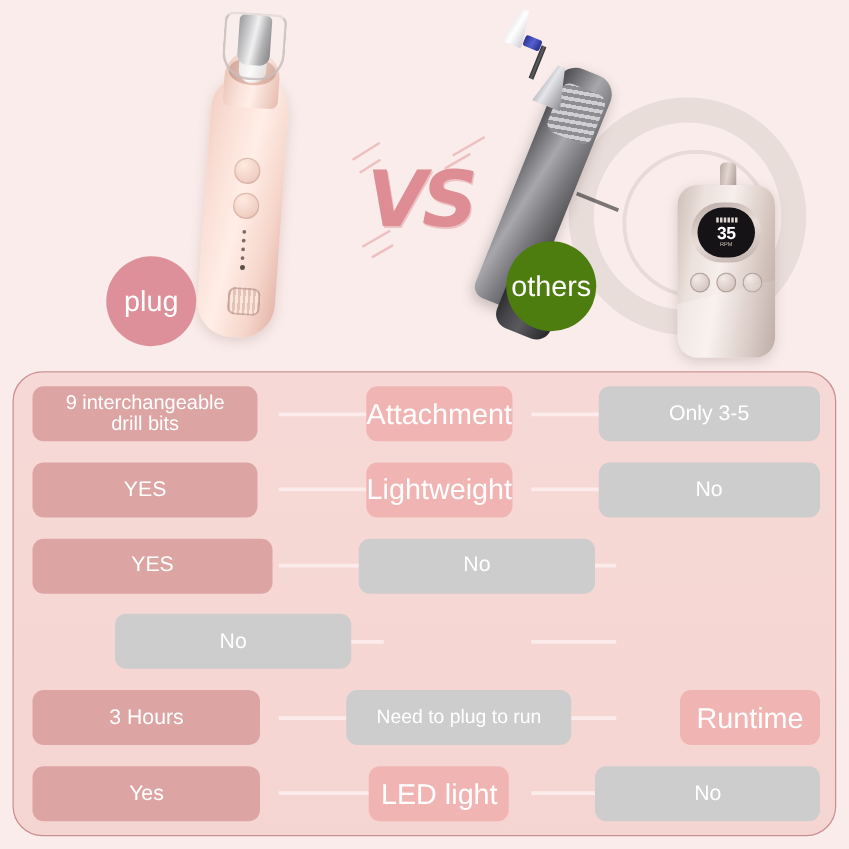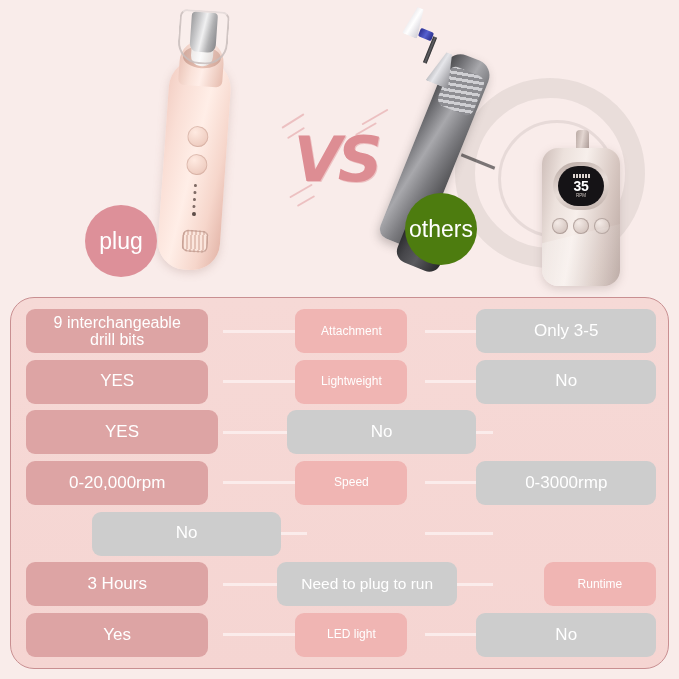--- a/index.html
+++ b/index.html
@@ -373,21 +373,21 @@
   .cell-ours {
     width: 192px;
     margin-left: 3px;
     background: #dda4a4;
     font-size: 17px;
   }
   .cell-feature {
     width: 118px;
     margin-left: 87px;
     background: #f0b5b3;
-    font-size: 12px;
+    font-size: 23px;
   }
   .cell-others {
     width: 189px;
     margin-left: 69px;
     background: #cdcdcd;
     font-size: 17px;
   }
   .cell-ours.two-line { font-size: 16px; }
   .cell-others.long { font-size: 15.5px; }
 </style>
@@ -487,27 +487,20 @@
       <div class="cell cell-others">No</div>
     </div>
 
     <div class="row">
       <div class="conn c1"></div>
       <div class="conn c2"></div>
       <div class="cell cell-ours">YES</div>
       <div class="cell cell-others">No</div>
     </div>
 
-    <div class="row">
-      <div class="conn c1"></div>
-      <div class="conn c2"></div>
-      <div class="cell cell-ours">0-20,000rpm</div>
-      <div class="cell cell-feature">Speed</div>
-      <div class="cell cell-others">0-3000rmp</div>
-    </div>
 
     <div class="row">
       <div class="conn c1"></div>
       <div class="conn c2"></div>
       <div class="cell cell-others">No</div>
     </div>
 
     <div class="row">
       <div class="conn c1"></div>
       <div class="conn c2"></div>

